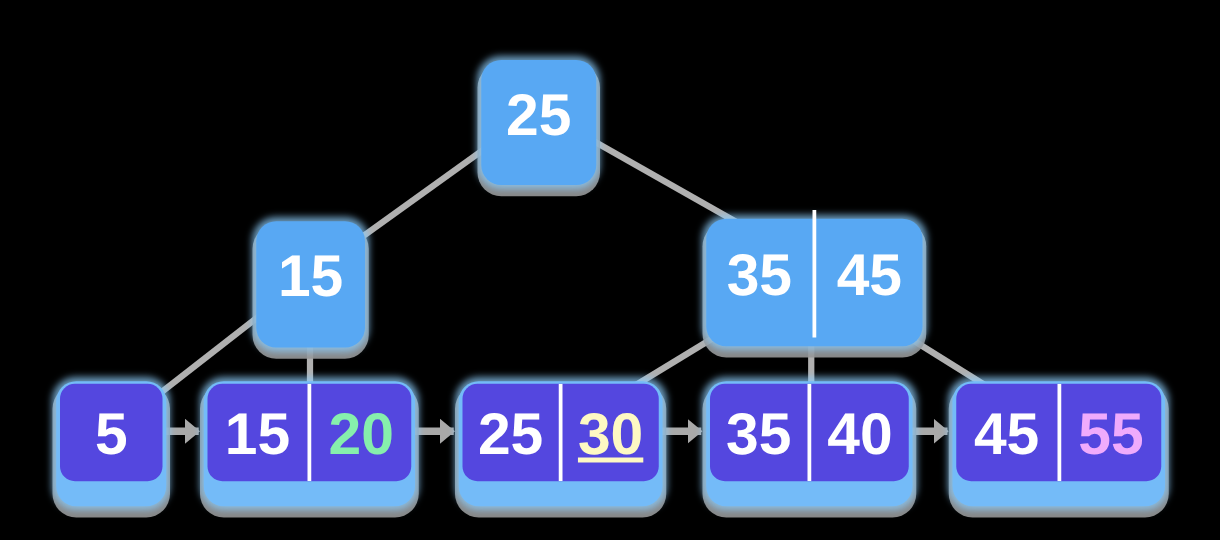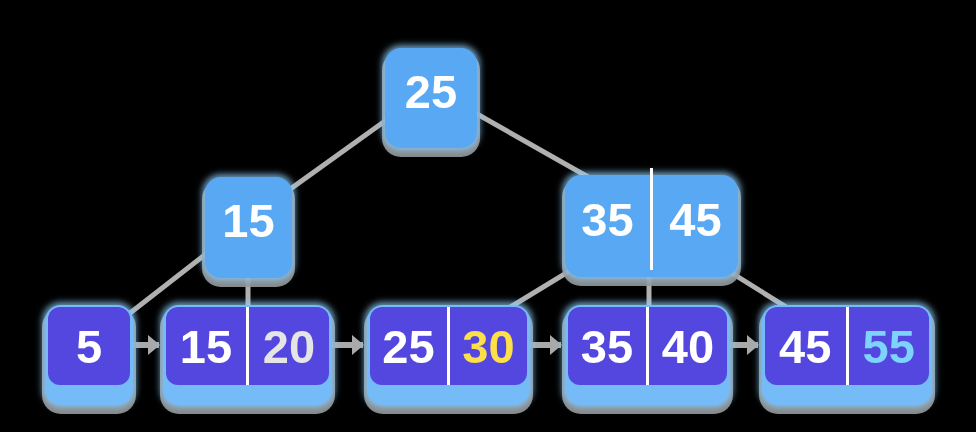--- a/index.html
+++ b/index.html
@@ -71,34 +71,34 @@
       <span class="cell" style="color: rgb(255, 255, 255); border-left: 3px solid rgb(255, 255, 255);">45</span>
     </div>
     <div class="node leaf" style="left: 45px; top: 305px; width: 88px; height: 100px; background: rgb(116, 187, 248);">
       <div class="leaf-inner" style="background: rgb(84, 71, 223);">
         <span class="cell" style="color: rgb(255, 255, 255);">5</span>
       </div>
     </div>
     <div class="node leaf" style="left: 163px; top: 305px; width: 169px; height: 100px; background: rgb(116, 187, 248);">
       <div class="leaf-inner" style="background: rgb(84, 71, 223);">
         <span class="cell" style="color: rgb(255, 255, 255);">15</span>
-        <span class="cell" style="color: #e5e5e5; border-left: 3px solid rgb(255, 255, 255); text-align: right;">20</span>
+        <span class="cell" style="color: #86efac; border-left: 3px solid rgb(255, 255, 255); text-align: right;">20</span>
       </div>
     </div>
     <div class="node leaf" style="left: 367px; top: 305px; width: 163px; height: 100px; background: rgb(116, 187, 248);">
       <div class="leaf-inner" style="background: rgb(84, 71, 223);">
         <span class="cell" style="color: rgb(255, 255, 255);">25</span>
-        <span class="cell" style="color: #fde047; border-left: 3px solid rgb(255, 255, 255);">30</span>
+        <span class="cell" style="color: #fef9c3; border-left: 3px solid rgb(255, 255, 255); text-decoration: underline;">30</span>
       </div>
     </div>
     <div class="node leaf" style="left: 565px; top: 305px; width: 165px; height: 100px; background: rgb(116, 187, 248);">
       <div class="leaf-inner" style="background: rgb(84, 71, 223);">
         <span class="cell" style="color: rgb(255, 255, 255);">35</span>
         <span class="cell" style="color: rgb(255, 255, 255); border-left: 3px solid rgb(255, 255, 255); text-align: right;">40</span>
       </div>
     </div>
     <div class="node leaf" style="left: 762px; top: 305px; width: 170px; height: 100px; background: rgb(116, 187, 248);">
       <div class="leaf-inner" style="background: rgb(84, 71, 223);">
         <span class="cell" style="color: rgb(255, 255, 255);">45</span>
-        <span class="cell" style="color: #7dd3fc; border-left: 3px solid rgb(255, 255, 255);">55</span>
+        <span class="cell" style="color: #f0abfc; border-left: 3px solid rgb(255, 255, 255);">55</span>
       </div>
     </div>
   </div>
 
 </body></html>

